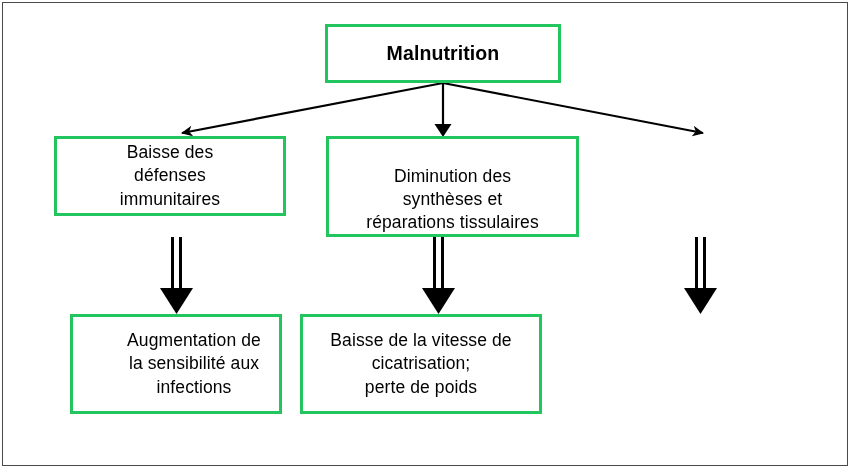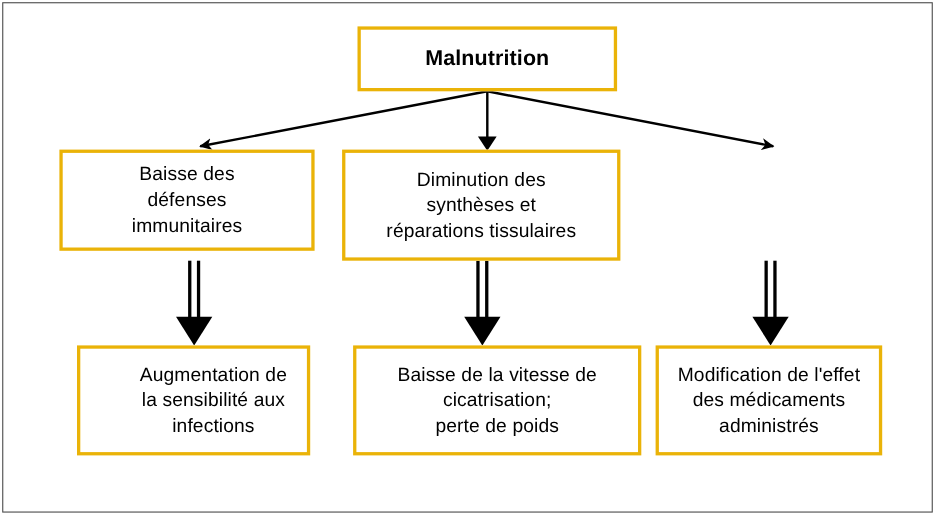--- a/index.html
+++ b/index.html
@@ -30,21 +30,21 @@
     position: absolute;
     left: 0;
     top: 0;
     width: 850px;
     height: 468px;
   }
   .node-box {
     position: absolute;
     box-sizing: border-box;
     background: #ffffff;
-    border: 3px solid #eab308;
+    border: 3px solid #22c55e;
     display: flex;
     align-items: center;
     justify-content: center;
     text-align: center;
   }
   .node-label {
     display: block;
     width: 100%;
     color: #000000;
     font-size: 17.5px;
@@ -96,44 +96,39 @@
       <line x1="696.5" y1="237" x2="696.5" y2="292" stroke="#000000" stroke-width="3"></line>
       <line x1="704.5" y1="237" x2="704.5" y2="292" stroke="#000000" stroke-width="3"></line>
       <path d="M 684 288 L 717 288 L 700.5 314 Z" fill="#000000"></path>
     </g>
   </svg>
 
   <div class="node-box root" style="left:325px; top:24px; width:236px; height:59px;">
     <span class="node-label">Malnutrition</span>
   </div>
 
-  <div class="node-box" style="left:54px; top:136px; width:232px; height:92px;justify-content:center;">
+  <div class="node-box" style="left:54px; top:136px; width:232px; height:80px;justify-content:center;">
     <span class="node-label">Baisse des
 défenses
 immunitaires</span>
   </div>
 
-  <div class="node-box" style="left:311px; top:136px; width:253px; height:101px;">
+  <div class="node-box" style="left:326px; top:136px; width:253px; height:101px;align-items:flex-end;">
     <span class="node-label">Diminution des
 synthèses et
 réparations tissulaires</span>
   </div>
 
 
   <div class="node-box" style="left:70px; top:314px; width:212px; height:100px;padding-left:36px;">
     <span class="node-label">Augmentation de
 la sensibilité aux
 infections</span>
   </div>
 
-  <div class="node-box" style="left:321px; top:314px; width:262px; height:100px;">
+  <div class="node-box" style="left:300px; top:314px; width:242px; height:100px;">
     <span class="node-label">Baisse de la vitesse de
 cicatrisation;
 perte de poids</span>
   </div>
 
-  <div class="node-box" style="left:596px; top:314px; width:206px; height:100px;">
-    <span class="node-label">Modification de l'effet
-des médicaments
-administrés</span>
-  </div>
 
 </div>
 
 </body></html>

